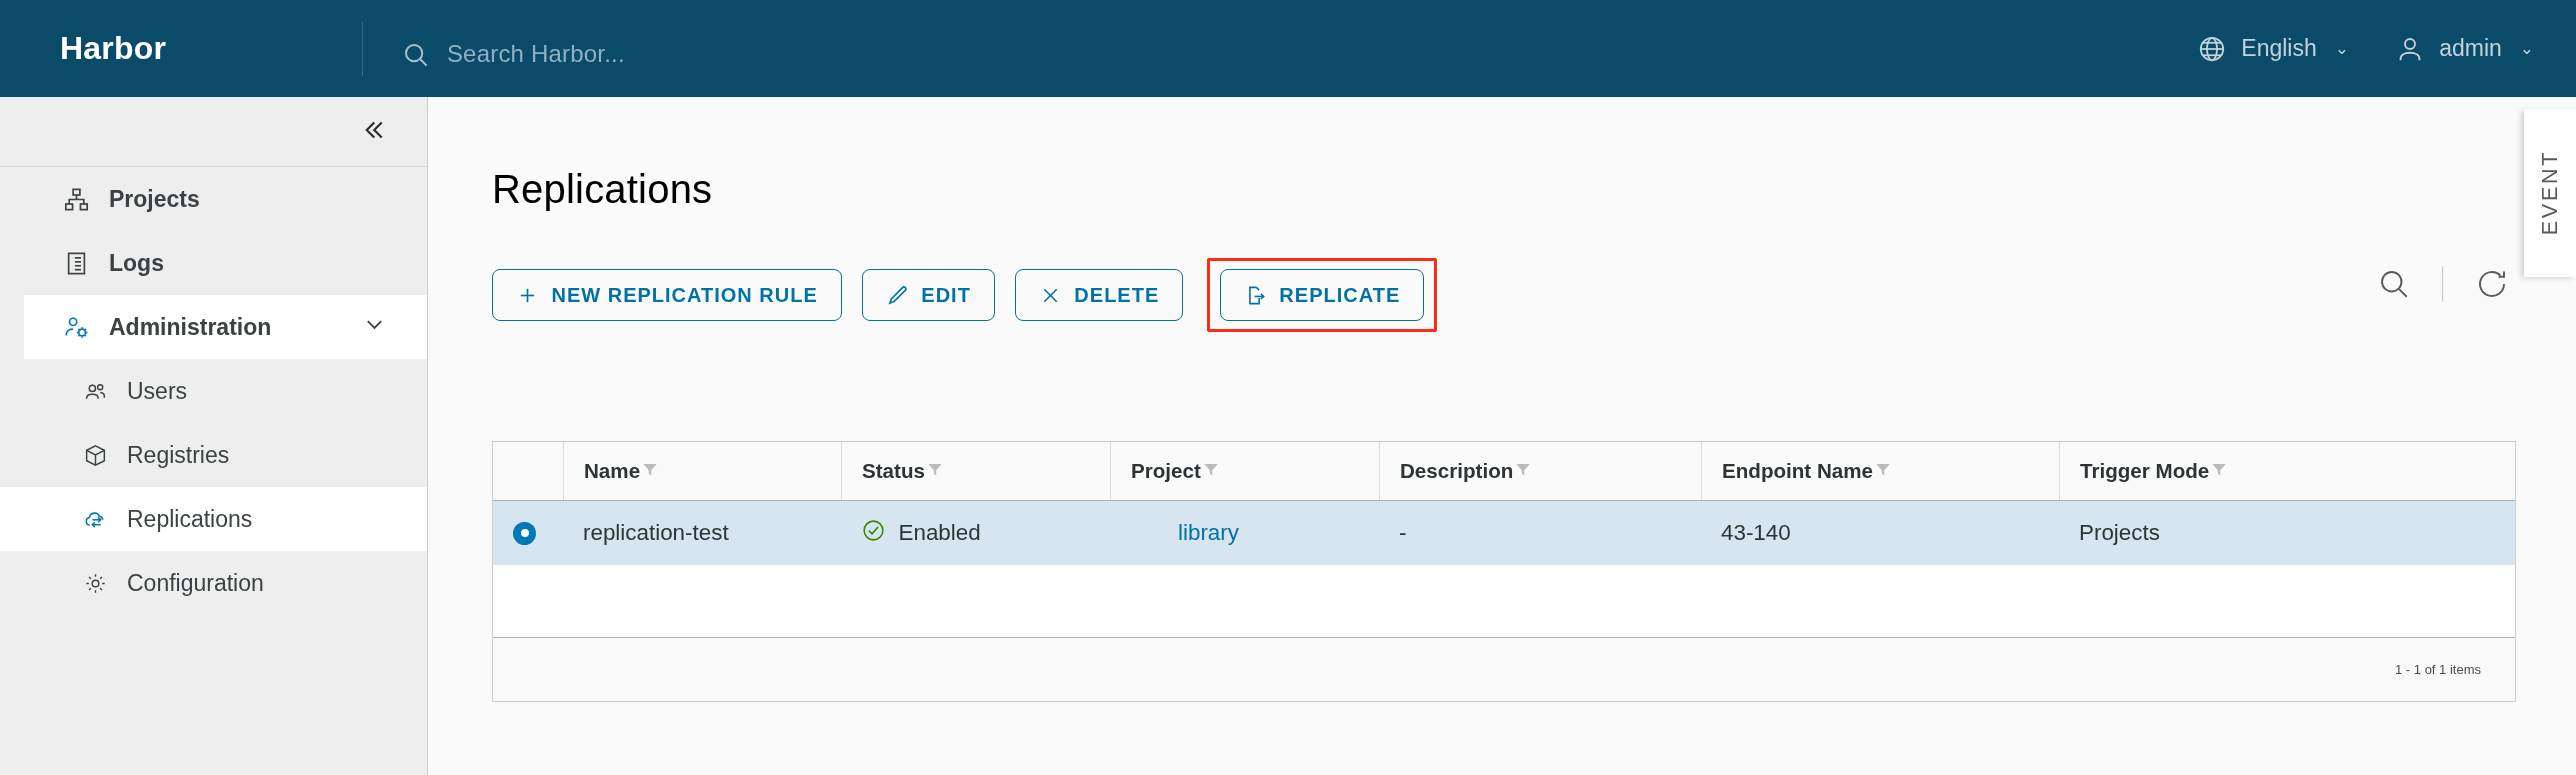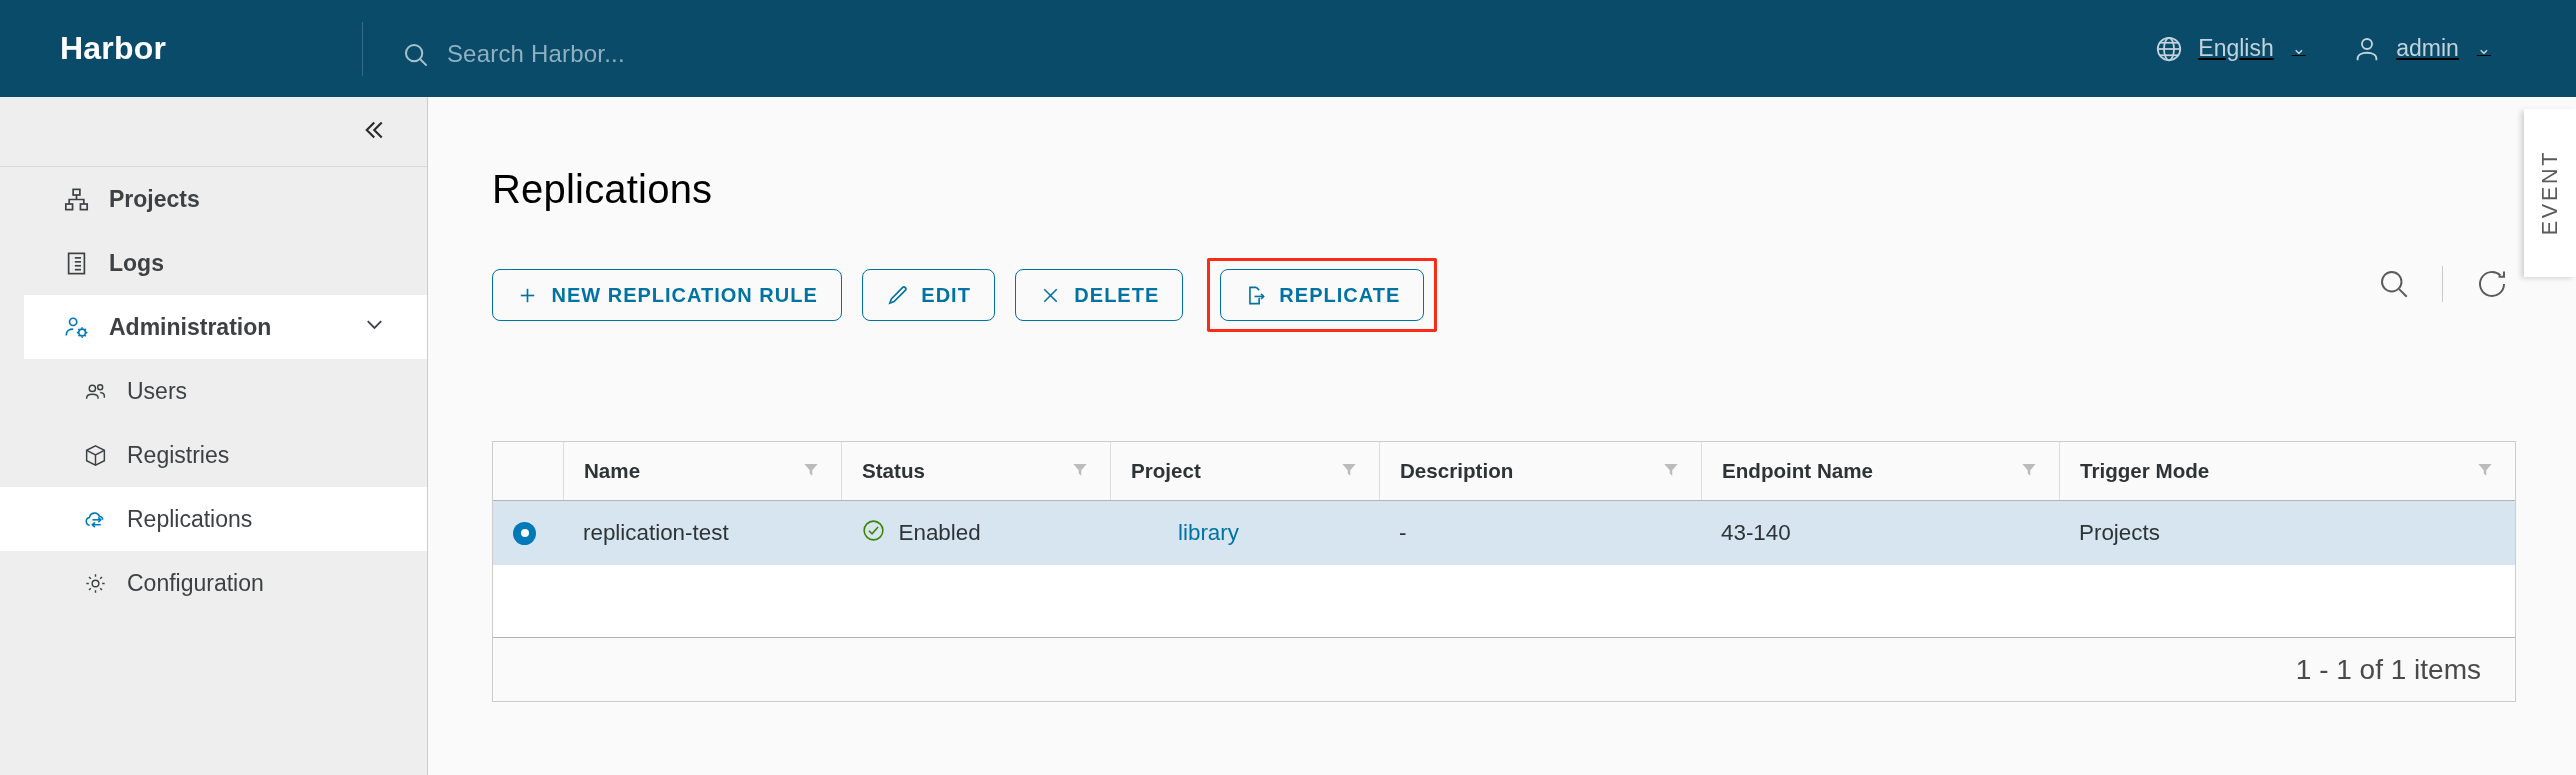--- a/index.html
+++ b/index.html
@@ -27,21 +27,21 @@
   .hdr-search {
     display: flex; align-items: flex-start; gap: 16px; padding-left: 38px; flex: 1 1 auto; margin-top: 12px;
   }
   .hdr-search .sicon { width: 30px; height: 30px; display: block; }
   .hdr-search-input {
     background: transparent; border: none; outline: none;
     color: #c9d6dd; font-size: 24px; font-family: "Liberation Sans", sans-serif;
     width: 627px; letter-spacing: 0.2px;
   }
   .hdr-search-input::placeholder { color: #8fb0c1; opacity: 1; }
-  .hdr-right { display: flex; align-items: center; gap: 0; padding-right: 62px; text-decoration: underline; }
+  .hdr-right { display: flex; align-items: center; gap: 0; padding-right: 19px; }
   .hdr-item {
     display: flex; align-items: center; gap: 14.3px; color: #c3d3dc;
     font-size: 23px; padding: 0 23px; height: 97px; cursor: pointer;
   }
   .hdr-item svg { display: block; }
   .caret { font-size: 17px; color: #c3d3dc; margin-left: 3.6px; line-height: 1; }
 
   
   .sidebar {
     position: absolute; top: 97px; left: 0; width: 428px; height: 679px;
@@ -96,21 +96,21 @@
   }
   .icon-btn { width: 47px; height: 47px; display: flex; align-items: center; justify-content: center; cursor: pointer; }
 
   
   .grid {
     position: absolute; top: 344px; left: 64px; width: 2024px;
     background: #ffffff; border: 0.9px solid #cccccc;
   }
   .grid-head { display: flex; height: 59px; background: #fafafa; border-bottom: 1.8px solid #b3b3b3; }
   .gh {
-    display: flex; align-items: center; justify-content: space-between;
+    display: flex; align-items: center; 
     font-size: 20.6px; font-weight: bold; color: #2e3436; padding: 0 20px;
     border-left: 0.9px solid #dddddd; position: relative;
   }
   .gh:first-child { border-left: none; }
   .gh .fil { opacity: .55; cursor: pointer; }
   .c-sel  { width: 70px; flex: 0 0 70px; border-left: none; }
   .c-name { width: 278px; flex: 0 0 278px; }
   .c-stat { width: 269px; flex: 0 0 269px; }
   .c-proj { width: 269px; flex: 0 0 269px; }
   .c-desc { width: 322px; flex: 0 0 322px; }
@@ -121,21 +121,21 @@
   .gc { font-size: 22.4px; color: #2e3436; padding: 0 20px; display: flex; align-items: center; gap: 12.5px; }
   .radio-outer {
     width: 23px; height: 23px; border-radius: 50%; background: #0079b8;
     display: flex; align-items: center; justify-content: center;
   }
   .radio-inner { width: 8px; height: 8px; border-radius: 50%; background: #ffffff; }
   .link { color: #0072a3; text-decoration: none; cursor: pointer; margin-left: 48px; }
   .grid-body-fill { height: 73px; background: #ffffff; border-bottom: 1.8px solid #b3b3b3; }
   .grid-foot {
     height: 63px; background: #fafafa; display: flex; align-items: center;
-    justify-content: flex-end; padding-right: 34px; font-size: 28px; color: #4a4a4a;
+    justify-content: flex-end; padding-right: 34px; font-size: 13px; color: #4a4a4a;
   }
   .vdiv { width: 0.9px; height: 36px; background: #c8c8c8; }
 
   
   .event-tab {
     position: absolute; top: 109px; right: 0; width: 52px; height: 168px;
     background: #ffffff; box-shadow: -2.7px 1.8px 5.4px rgba(0,0,0,.17);
     display: flex; align-items: center; justify-content: center; cursor: pointer;
   }
   .event-tab span {

